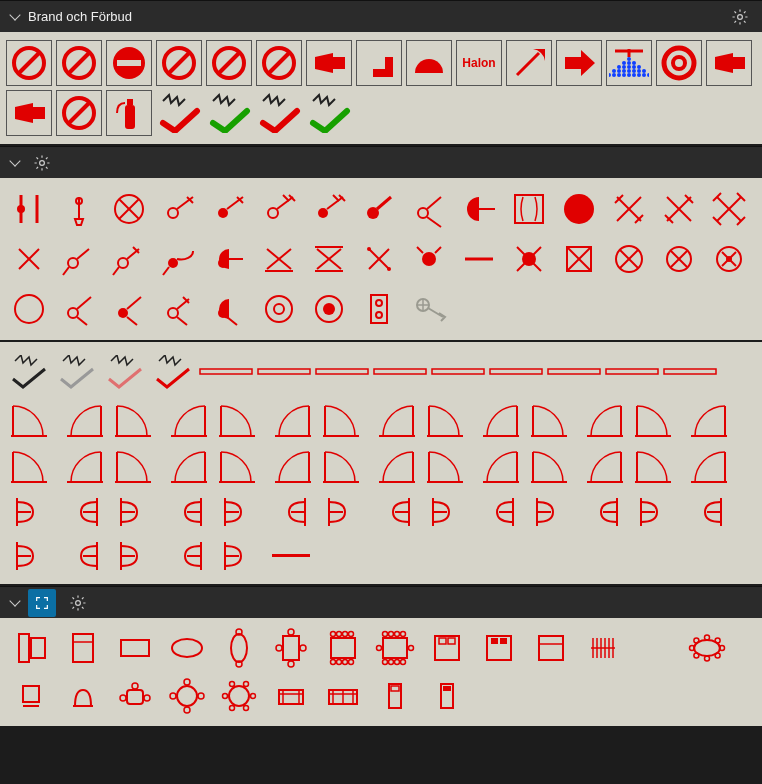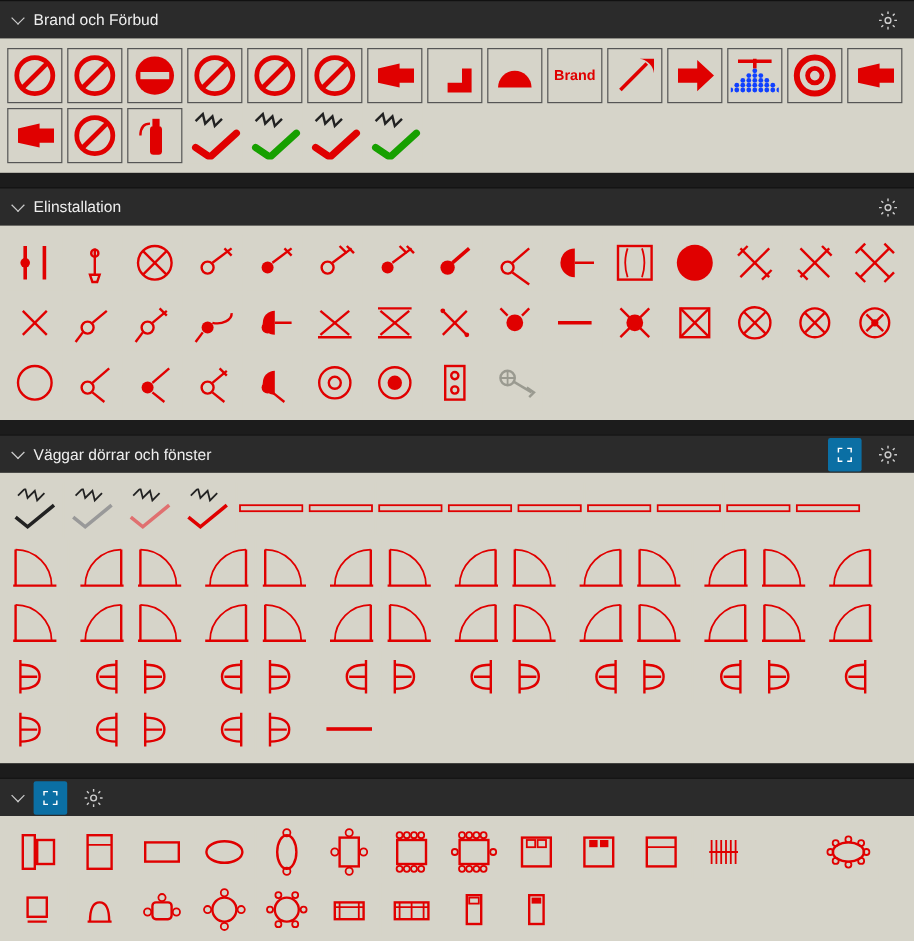--- a/index.html
+++ b/index.html
@@ -4,21 +4,21 @@
 <style>
   * { box-sizing: border-box; }
   body {
     margin: 0;
     background: #1c1c1c;
     font-family: "Segoe UI", Arial, sans-serif;
     font-size: 13px;
     color: #fff;
     width: 762px;
   }
-  .panel { margin-bottom: 12px; }
+  .panel { margin-bottom: 2px; }
   .panel-header {
     background: #2b2b2b;
     height: 32px;
     display: flex;
     align-items: center;
     padding: 0 8px 0 10px;
     gap: 8px;
     border-top: 1px solid #111;
   }
   .chev {
@@ -139,21 +139,21 @@
         <svg width="40" height="40" viewBox="0 0 40 40">
           <path d="M8 8 L26 26 L26 14 L34 14 L34 34 L14 34 L14 26 L26 26 Z" fill="#e00000"></path>
         </svg>
       </div>
       <div class="cell bordered">
         <svg width="40" height="40" viewBox="0 0 40 40">
           <path d="M6 30 A14 14 0 0 1 34 30 Z" fill="#e00000"></path>
         </svg>
       </div>
       <div class="cell bordered">
-        <span class="halon">Brand</span>
+        <span class="halon">Halon</span>
       </div>
       <div class="cell bordered">
         <svg width="40" height="40" viewBox="0 0 40 40">
           <line x1="8" y1="32" x2="30" y2="10" stroke="#e00000" stroke-width="3"></line>
           <path d="M24 6 L36 6 L36 18 A14 14 0 0 0 24 6 Z" fill="#e00000"></path>
         </svg>
       </div>
       <div class="cell bordered">
         <svg width="40" height="40" viewBox="0 0 40 40">
           <path d="M6 14 H22 V7 L36 20 L22 33 V26 H6 Z" fill="#e00000"></path>
@@ -242,21 +242,20 @@
           <path d="M6 8 L12 2 L14 10 L20 4 L22 12 L28 6" fill="none" stroke="#222" stroke-width="2"></path>
           <path d="M6 30 L18 38 L40 18" fill="none" stroke="#17a000" stroke-width="6" stroke-linecap="round" stroke-linejoin="round"></path>
         </svg>
       </div>
     </div>
 </div>
 
 <div class="panel">
   <div class="panel-header">
     <span class="chev"></span>
-    <span class="title">Elinstallation</span>
     <span class="hbtn gear">
       <svg viewBox="0 0 24 24">
           <g fill="none" stroke="#ccc" stroke-width="1.6">
             <circle cx="12" cy="12" r="3.2"></circle>
             <path d="M12 2v3M12 19v3M2 12h3M19 12h3M4.6 4.6l2.1 2.1M17.3 17.3l2.1 2.1M19.4 4.6l-2.1 2.1M6.7 17.3l-2.1 2.1"></path>
           </g>
         </svg>
     </span>
   </div>
   <div class="panel-body" id="body-el">
@@ -532,39 +531,20 @@
           <line x1="14" y1="10" x2="14" y2="22" stroke="#9a9a90" stroke-width="1.5"></line>
           <line x1="8" y1="16" x2="20" y2="16" stroke="#9a9a90" stroke-width="1.5"></line>
           <line x1="19" y1="19" x2="34" y2="28" stroke="#9a9a90" stroke-width="2"></line>
           <path d="M30 24 L36 28 L32 32" fill="none" stroke="#9a9a90" stroke-width="2"></path>
         </svg>
       </div>
     </div>
 </div>
 
 <div class="panel">
-  <div class="panel-header">
-    <span class="chev"></span>
-    <span class="title">Väggar dörrar och fönster</span>
-    <span class="hbtn expand active">
-      <svg viewBox="0 0 24 24">
-          <g fill="none" stroke="#fff" stroke-width="1.8">
-            <path d="M4 9V4h5M20 9V4h-5M4 15v5h5M20 15v5h-5"></path>
-          </g>
-        </svg>
-    </span>
-    <span class="hbtn gear">
-      <svg viewBox="0 0 24 24">
-          <g fill="none" stroke="#ccc" stroke-width="1.6">
-            <circle cx="12" cy="12" r="3.2"></circle>
-            <path d="M12 2v3M12 19v3M2 12h3M19 12h3M4.6 4.6l2.1 2.1M17.3 17.3l2.1 2.1M19.4 4.6l-2.1 2.1M6.7 17.3l-2.1 2.1"></path>
-          </g>
-        </svg>
-    </span>
-  </div>
   <div class="panel-body" id="body-vaggar" style="gap:2px;">
       <div class="cell">
         <svg width="40" height="36" viewBox="0 0 40 36">
           <path d="M6 6 L12 0 L14 8 L20 2 L22 10 L28 4" fill="none" stroke="#222" stroke-width="1.5"></path>
           <path d="M4 24 L14 32 L36 14" fill="none" stroke="#222" stroke-width="3"></path>
         </svg>
       </div>
       <div class="cell">
         <svg width="40" height="36" viewBox="0 0 40 36">
           <path d="M6 6 L12 0 L14 8 L20 2 L22 10 L28 4" fill="none" stroke="#222" stroke-width="1.5"></path>

